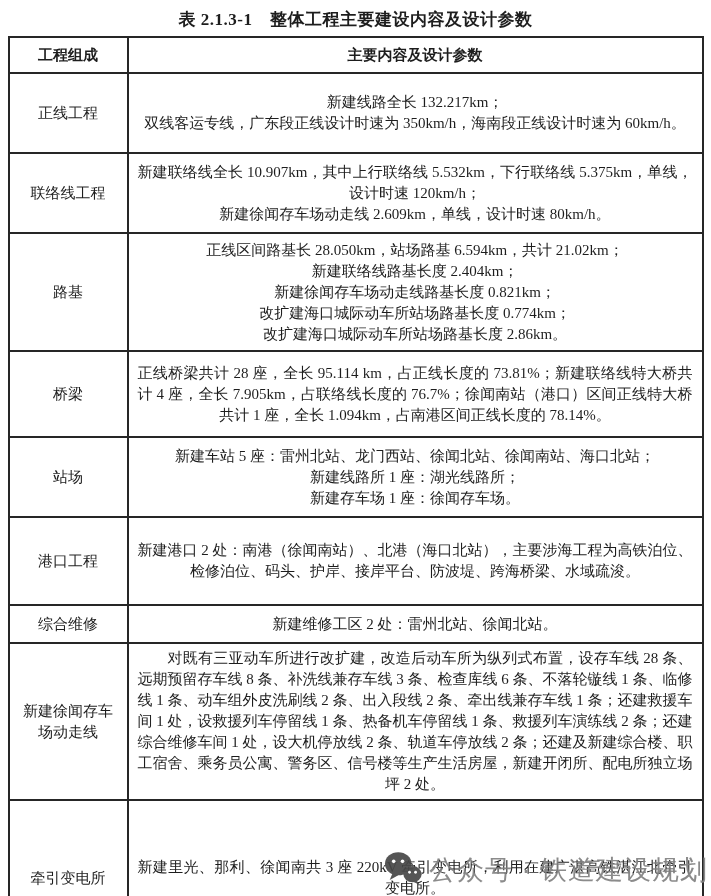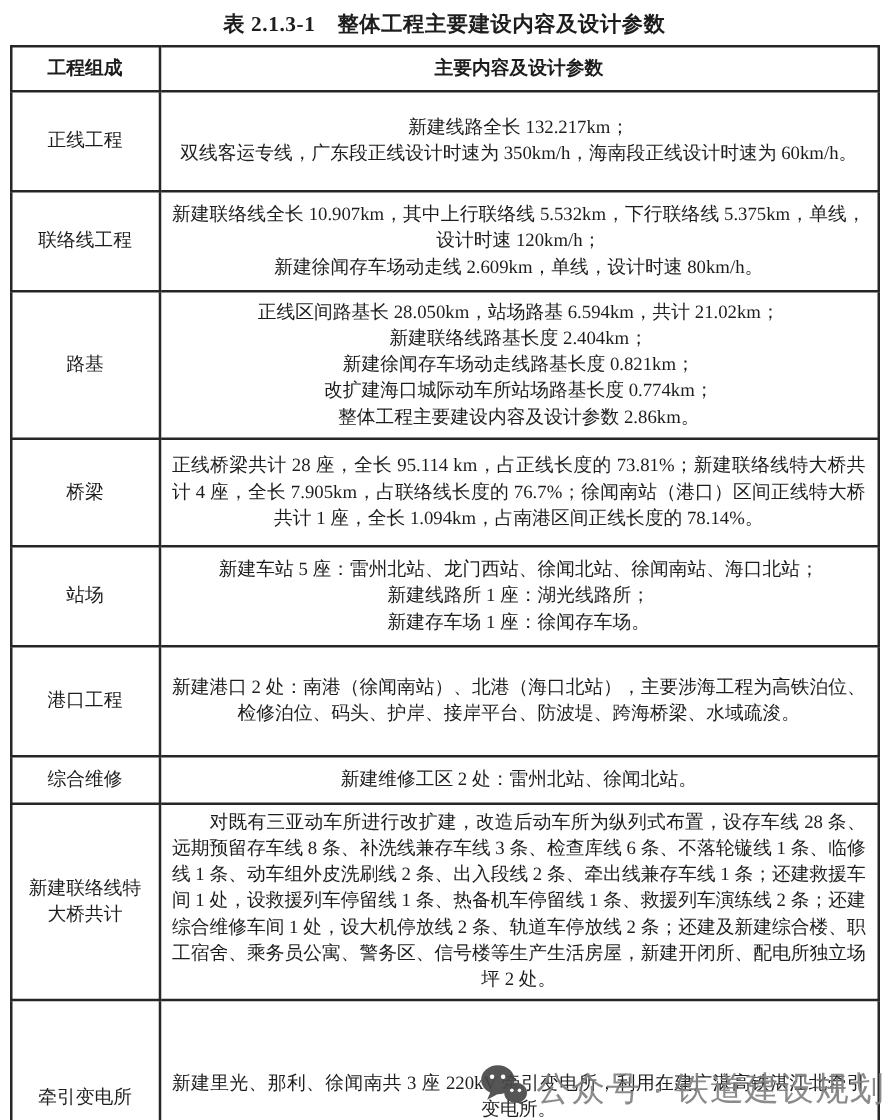--- a/index.html
+++ b/index.html
@@ -117,21 +117,21 @@
             <p class="p-center">新建徐闻存车场动走线 2.609km，单线，设计时速 80km/h。</p>
           </td>
         </tr>
         <tr>
           <td class="label-cell">路基</td>
           <td class="content-cell">
             <p class="p-center">正线区间路基长 28.050km，站场路基 6.594km，共计 21.02km；</p>
             <p class="p-center">新建联络线路基长度 2.404km；</p>
             <p class="p-center">新建徐闻存车场动走线路基长度 0.821km；</p>
             <p class="p-center">改扩建海口城际动车所站场路基长度 0.774km；</p>
-            <p class="p-center">整体工程主要建设内容及设计参数 2.86km。</p>
+            <p class="p-center">改扩建海口城际动车所站场路基长度 2.86km。</p>
           </td>
         </tr>
         <tr>
           <td class="label-cell">桥梁</td>
           <td class="content-cell">
             <p class="p-just">正线桥梁共计 28 座，全长 95.114 km，占正线长度的 73.81%；新建联络线特大桥共计 4 座，全长 7.905km，占联络线长度的 76.7%；徐闻南站（港口）区间正线特大桥共计 1 座，全长 1.094km，占南港区间正线长度的 78.14%。</p>
           </td>
         </tr>
         <tr>
           <td class="label-cell">站场</td>
@@ -147,21 +147,21 @@
             <p class="p-just">新建港口 2 处：南港（徐闻南站）、北港（海口北站），主要涉海工程为高铁泊位、检修泊位、码头、护岸、接岸平台、防波堤、跨海桥梁、水域疏浚。</p>
           </td>
         </tr>
         <tr>
           <td class="label-cell">综合维修</td>
           <td class="content-cell">
             <p class="p-center">新建维修工区 2 处：雷州北站、徐闻北站。</p>
           </td>
         </tr>
         <tr>
-          <td class="label-cell">新建联络线特大桥共计</td>
+          <td class="label-cell">新建徐闻存车场动走线</td>
           <td class="content-cell">
             <p class="p-indent">对既有三亚动车所进行改扩建，改造后动车所为纵列式布置，设存车线 28 条、远期预留存车线 8 条、补洗线兼存车线 3 条、检查库线 6 条、不落轮镟线 1 条、临修线 1 条、动车组外皮洗刷线 2 条、出入段线 2 条、牵出线兼存车线 1 条；还建救援车间 1 处，设救援列车停留线 1 条、热备机车停留线 1 条、救援列车演练线 2 条；还建综合维修车间 1 处，设大机停放线 2 条、轨道车停放线 2 条；还建及新建综合楼、职工宿舍、乘务员公寓、警务区、信号楼等生产生活房屋，新建开闭所、配电所独立场坪 2 处。</p>
           </td>
         </tr>
         <tr>
           <td class="label-cell">牵引变电所</td>
           <td class="content-cell">
             <p class="p-just">新建里光、那利、徐闻南共 3 座 220kV 牵引变电所，利用在建广湛高铁湛江北牵引变电所。</p>
           </td>
         </tr>

